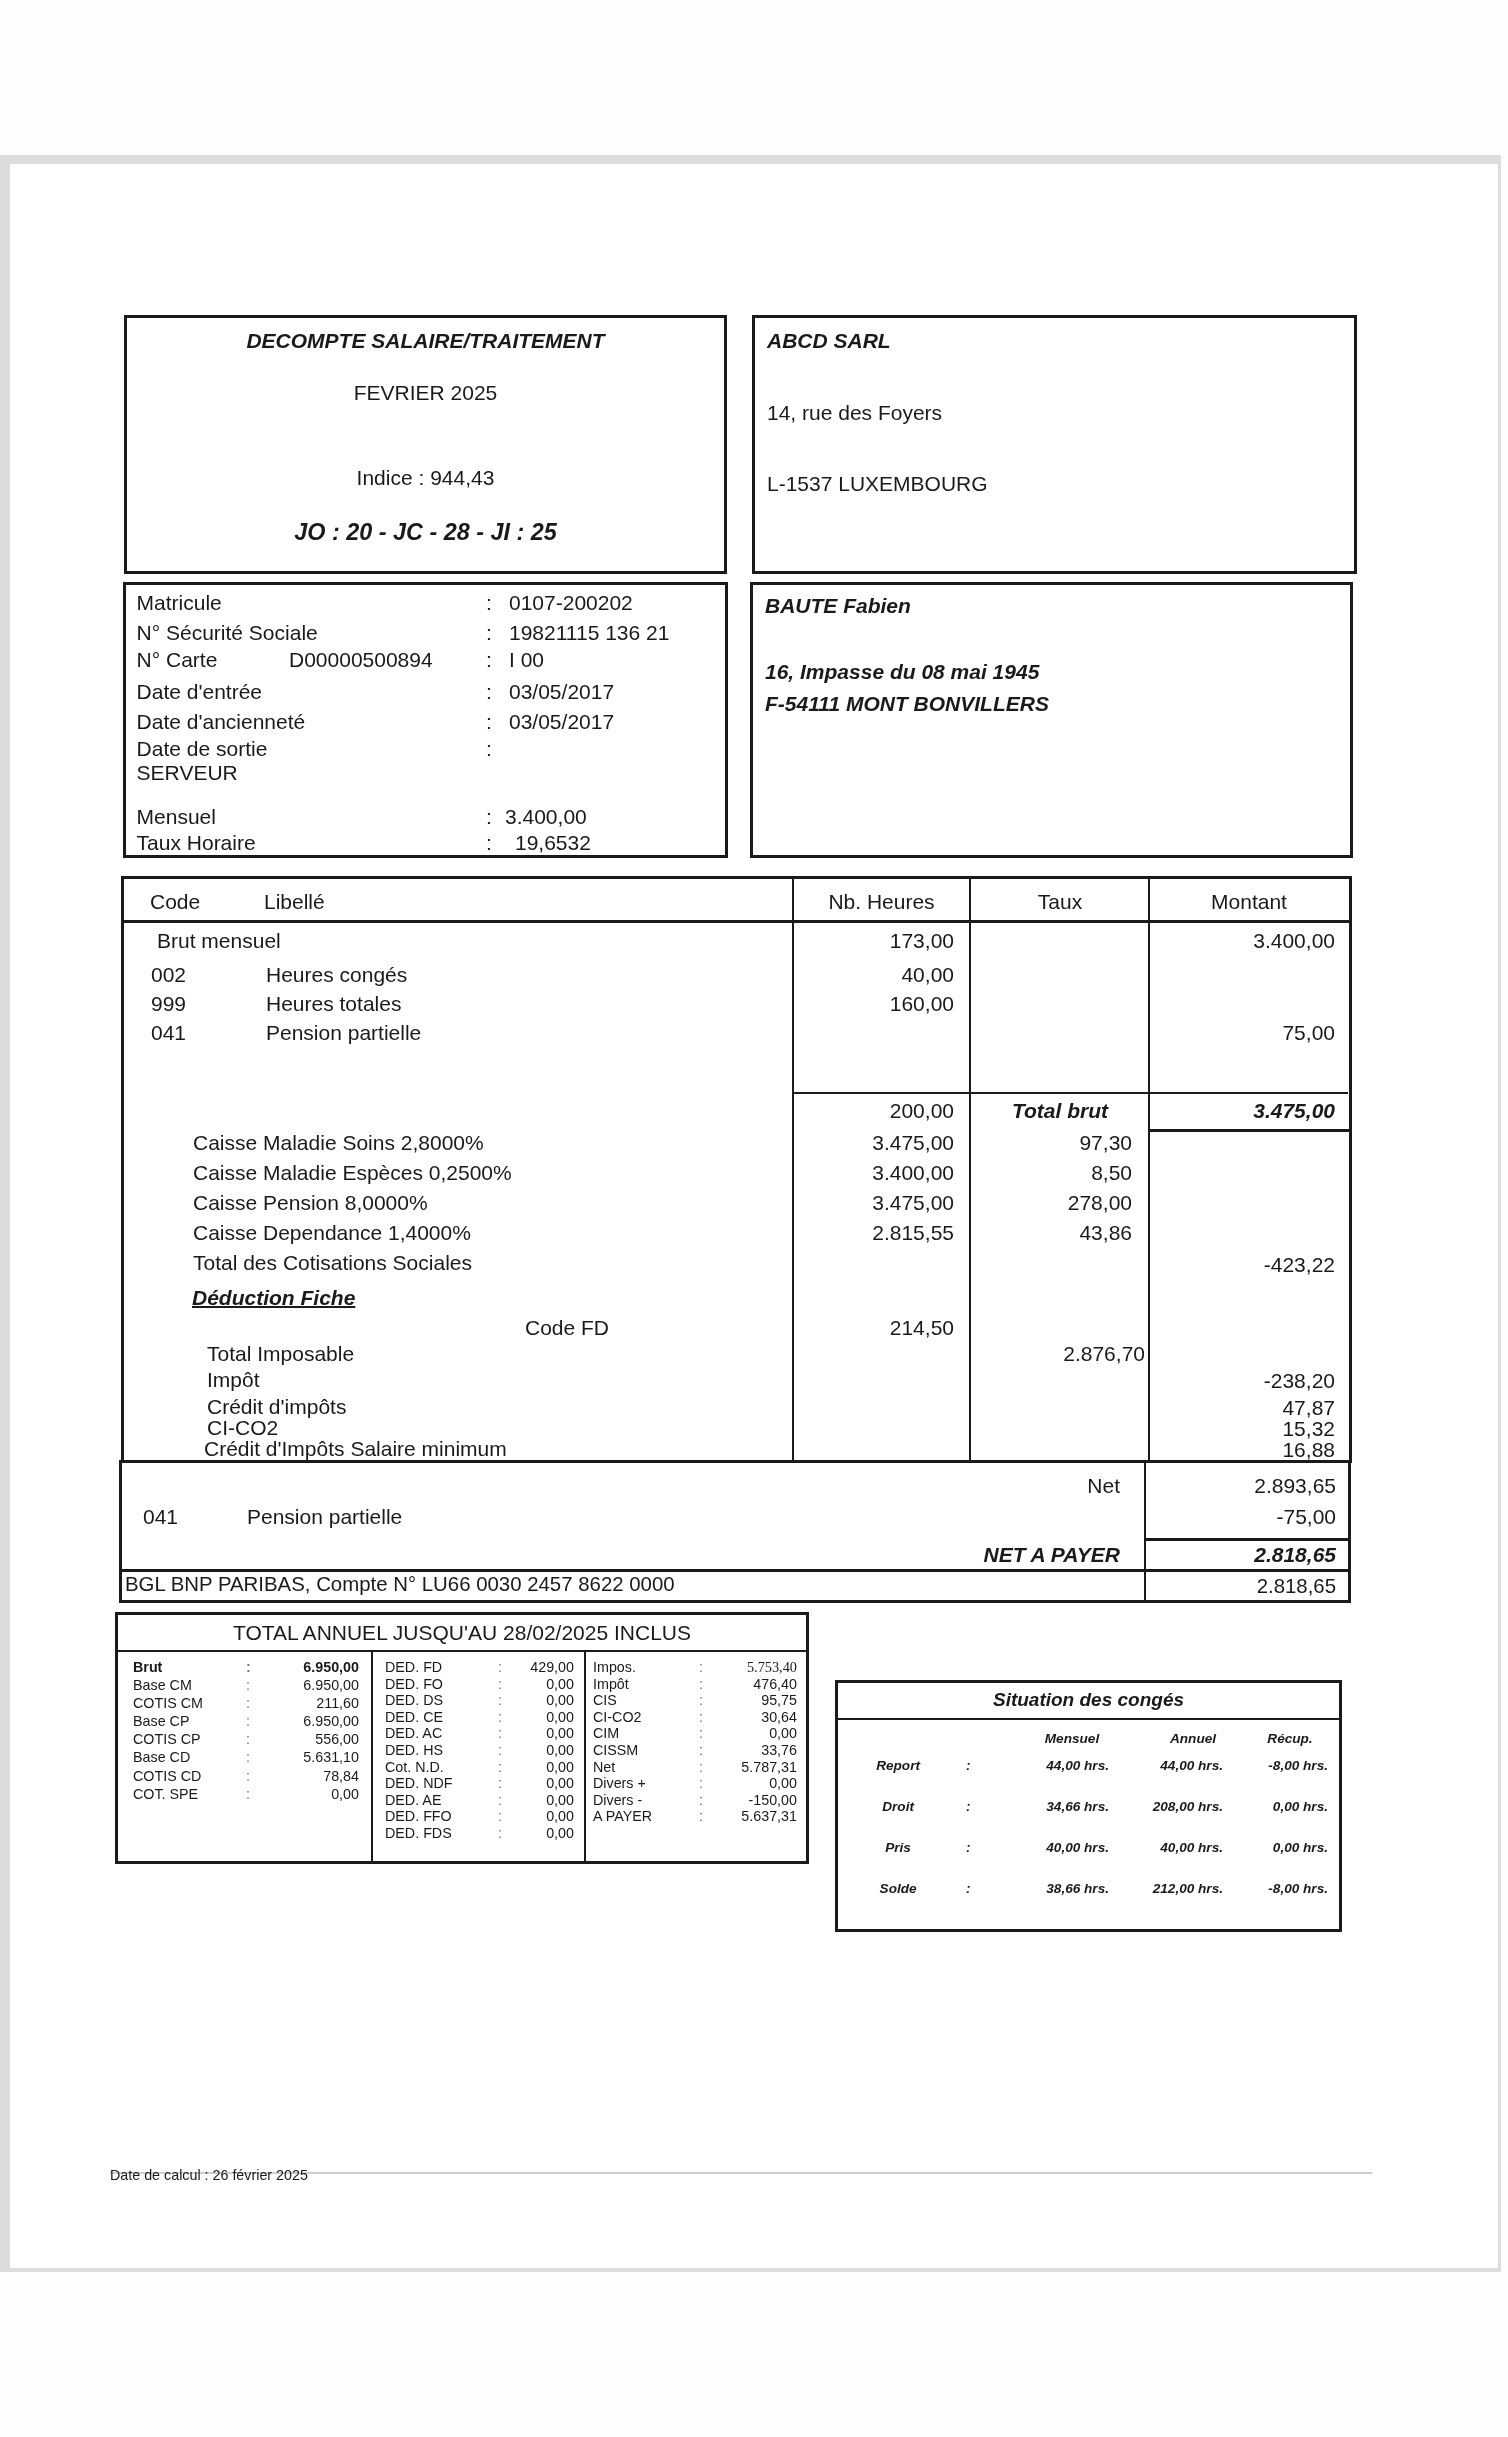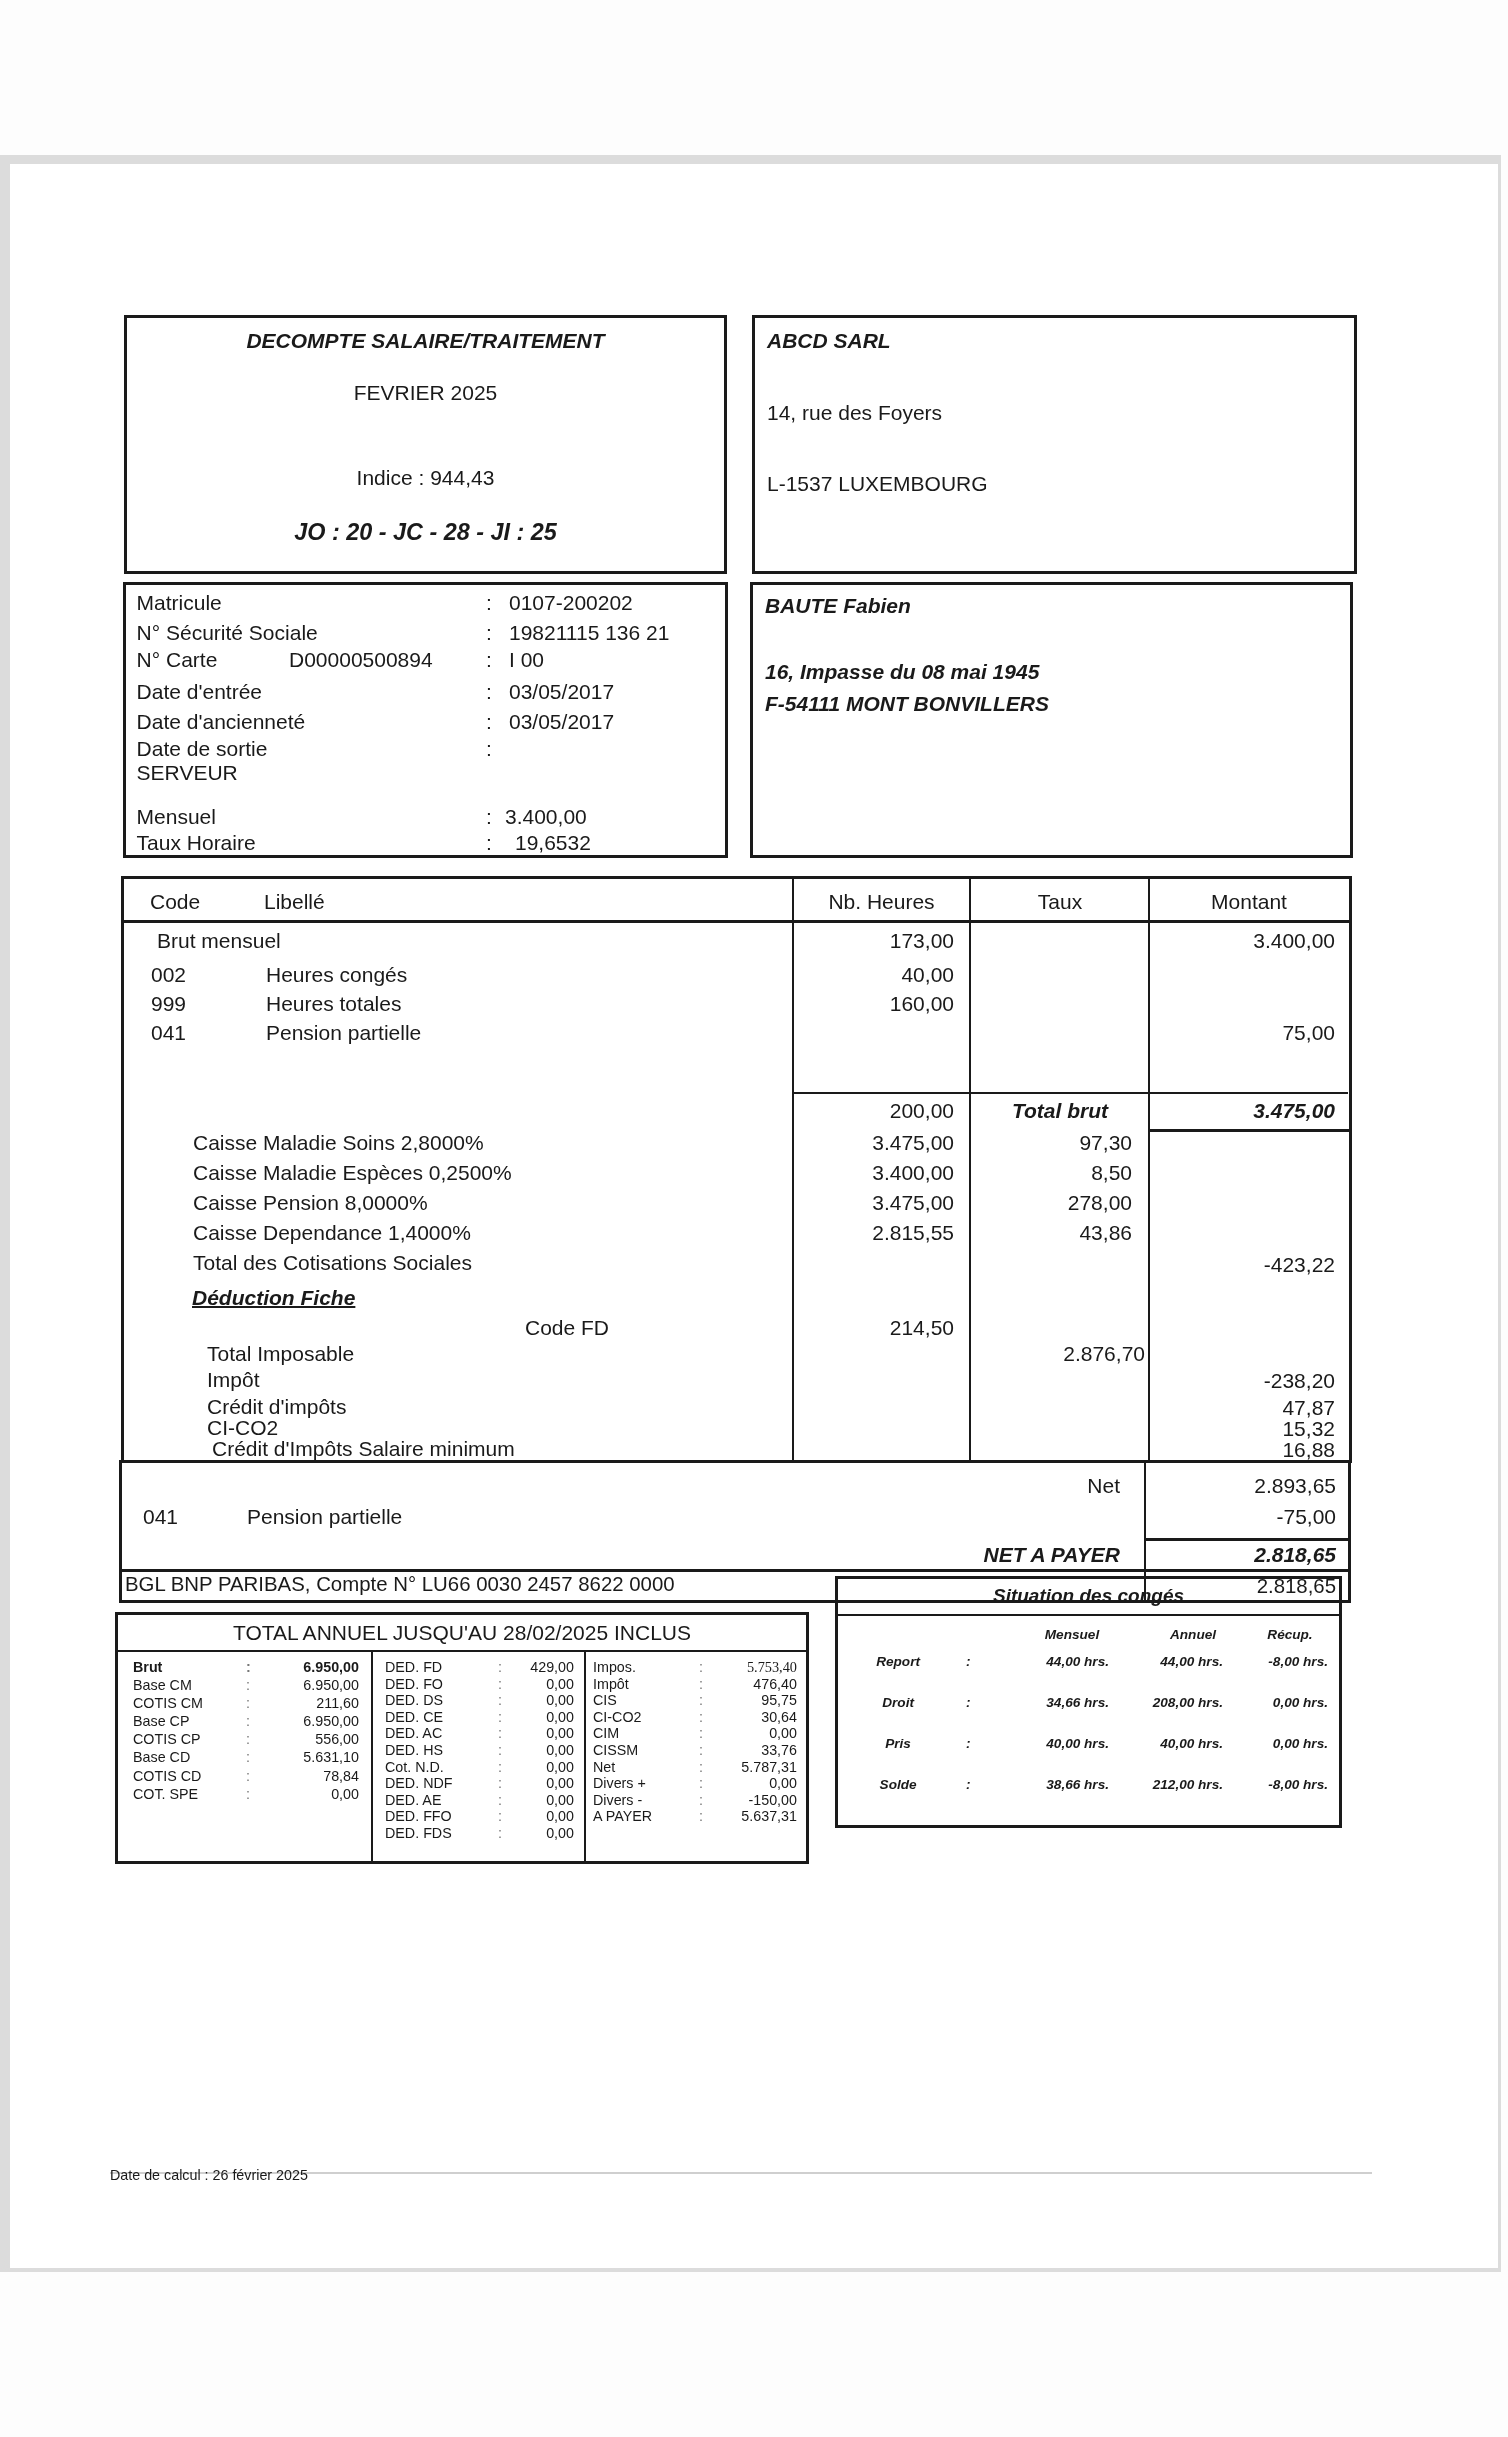--- a/index.html
+++ b/index.html
@@ -157,21 +157,21 @@
   <div class="abs f28 r" style="left:670px;top:437px;width:160px;">214,50</div>
 
   <div class="abs f28" style="left:83px;top:463px;">Total Imposable</div>
   <div class="abs f28 r" style="left:848px;top:463px;width:173px;">2.876,70</div>
   <div class="abs f28" style="left:83px;top:489px;">Impôt</div>
   <div class="abs f28 r" style="left:1026px;top:490px;width:185px;">-238,20</div>
   <div class="abs f28" style="left:83px;top:516px;">Crédit d'impôts</div>
   <div class="abs f28 r" style="left:1026px;top:517px;width:185px;">47,87</div>
   <div class="abs f28" style="left:83px;top:537px;">CI-CO2</div>
   <div class="abs f28 r" style="left:1026px;top:538px;width:185px;">15,32</div>
-  <div class="abs f28" style="left:80px;top:558px;margin-left:8px;">Crédit d'Impôts Salaire minimum</div>
+  <div class="abs f28" style="left:80px;top:558px;">Crédit d'Impôts Salaire minimum</div>
   <div class="abs f28 r" style="left:1026px;top:559px;width:185px;">16,88</div>
 </div>
 
 <div class="box" style="left:119px;top:1460px;width:1232px;height:143px;border-top:3.8px solid #1a1a1a;">
   <div class="vline" style="left:1022px;top:0;height:137px;"></div>
   <div class="abs f28 r" style="left:754px;top:10.6px;width:244px;">Net</div>
   <div class="abs f28 r" style="left:1025px;top:10.6px;width:189px;">2.893,65</div>
   <div class="abs f28" style="left:21px;top:42px;">041</div>
   <div class="abs f28" style="left:125px;top:42px;">Pension partielle</div>
   <div class="abs f28 r" style="left:1025px;top:42px;width:189px;">-75,00</div>
@@ -334,21 +334,21 @@
         <span style="position: absolute; right: 0px; top: 0px;">-150,00</span>
       </div>
       <div style="position: absolute; left: 0px; top: 149px; width: 100%; height: 16.6px; font-size: 14.3px;">
         <span style="position: absolute; left: 0px; top: 0px;">A PAYER</span>
         <span style="position: absolute; left: 106px; top: 0px; color: rgb(119, 119, 119);">:</span>
         <span style="position: absolute; right: 0px; top: 0px;">5.637,31</span>
       </div>
     </div>
 </div>
 
-<div class="box" style="left:835px;top:1576px;width:507px;height:252px;">
+<div class="box" style="left:835px;top:1680px;width:507px;height:252px;">
   <div class="abs c b" style="left:0;top:6px;width:501px;font-size:19px;">Situation des congés</div>
   <div class="hline" style="left:0;top:35px;width:501px;"></div>
   <div class="abs b small c" style="left:181px;top:48px;width:106px;">Mensuel</div>
   <div class="abs b small c" style="left:302px;top:48px;width:106px;">Annuel</div>
   <div class="abs b small c" style="left:407px;top:48px;width:90px;">Récup.</div>
   <div id="leave-rows">
       <div class="abs b small" style="left: 22.6px; width: 75px; text-align: center; top: 75px;">Report</div>
       <div class="abs b small" style="left: 128px; top: 75px;">:</div>
       <div class="abs b small" style="left: 173px; width: 98px; text-align: right; top: 75px;">44,00 hrs.</div>
       <div class="abs b small" style="left: 287px; width: 98px; text-align: right; top: 75px;">44,00 hrs.</div>

